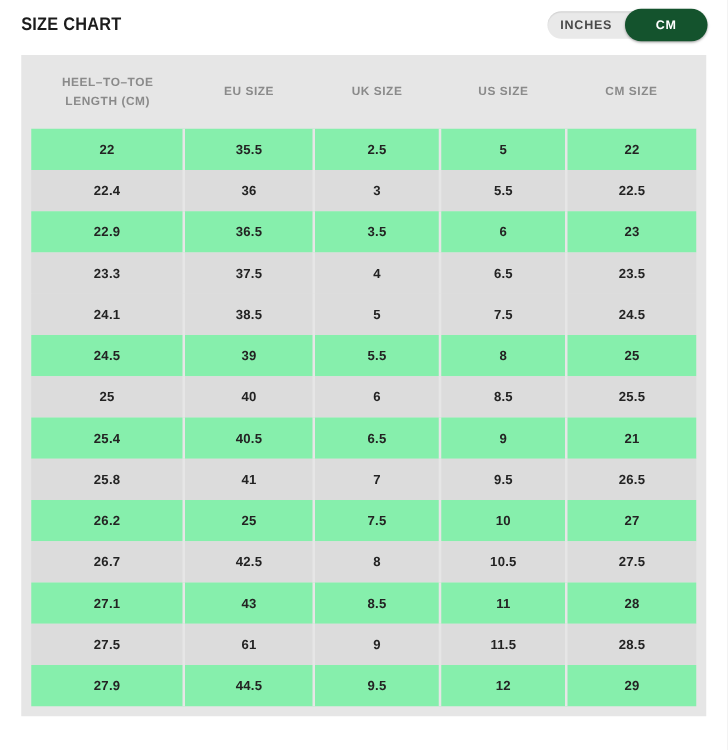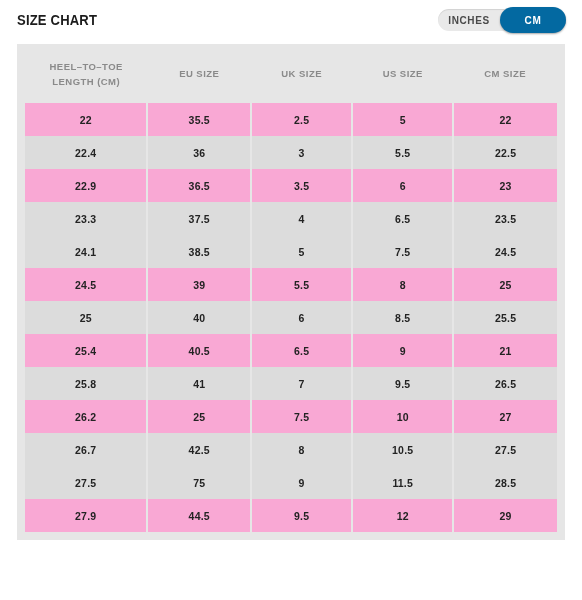--- a/index.html
+++ b/index.html
@@ -75,21 +75,21 @@
   .unit-opt.inactive {
     width: 62px;
     color: #4a4a4a;
     background: transparent;
     border-radius: 13px 0 0 13px;
   }
 
   .unit-opt.active {
     width: 66px;
     color: #ffffff;
-    background: #0369a1;
+    background: #14532d;
     border-radius: 13px;
     box-shadow: 0 1px 2px rgba(0,0,0,0.35);
     position: relative;
     z-index: 2;
     text-align: right;
   }
 
   
   .table-frame {
     position: absolute;
@@ -144,21 +144,21 @@
     border-left: 2px solid #e6e6e6;
     border-right: 0;
     padding: 0 2px;
   }
 
   .size-table tbody td:first-child {
     border-left: 0;
   }
 
   .size-table tbody tr.row-odd td {
-    background: #f9a8d4;
+    background: #86efac;
   }
 
   .size-table tbody tr.row-even td {
     background: #dcdcdc;
     margin-top: 36px;
   }
 
   .size-table tbody tr.row-even td {
     border-left-color: #e6e6e6;
   }
@@ -266,23 +266,30 @@
             <td>10</td>
             <td>27</td>
           </tr>
           <tr class="row-even">
             <td>26.7</td>
             <td>42.5</td>
             <td>8</td>
             <td>10.5</td>
             <td>27.5</td>
           </tr>
+          <tr class="row-odd">
+            <td>27.1</td>
+            <td>43</td>
+            <td>8.5</td>
+            <td>11</td>
+            <td>28</td>
+          </tr>
           <tr class="row-even">
             <td>27.5</td>
-            <td>75</td>
+            <td>61</td>
             <td>9</td>
             <td>11.5</td>
             <td>28.5</td>
           </tr>
           <tr class="row-odd">
             <td>27.9</td>
             <td>44.5</td>
             <td>9.5</td>
             <td>12</td>
             <td>29</td>

